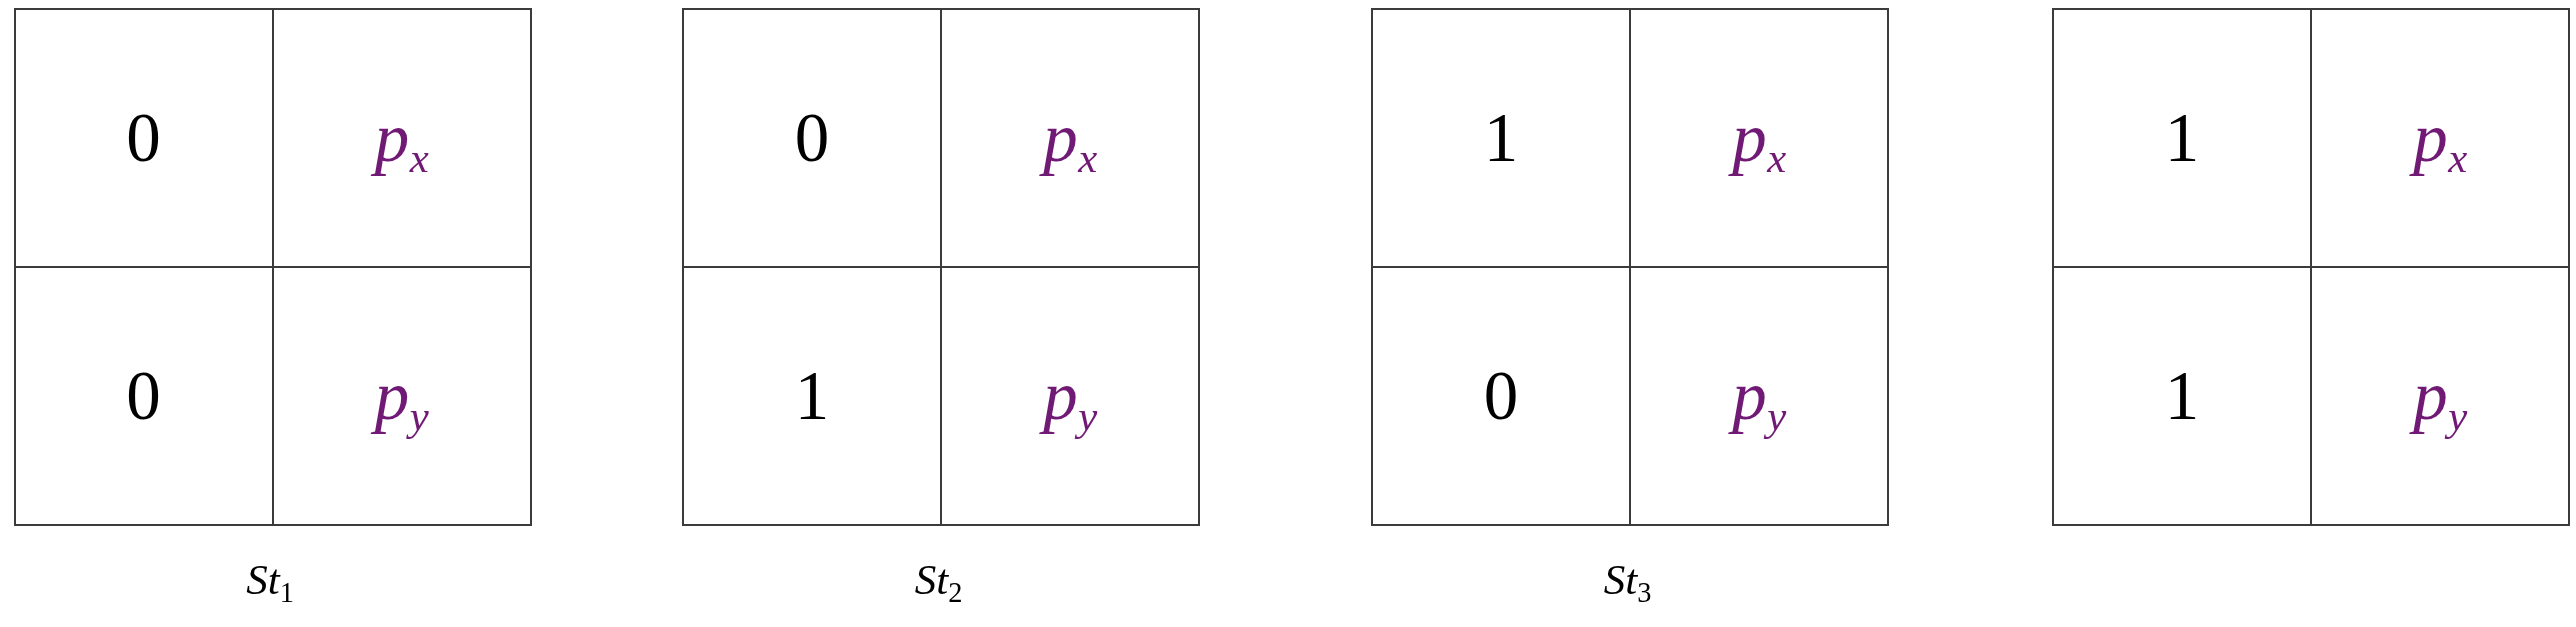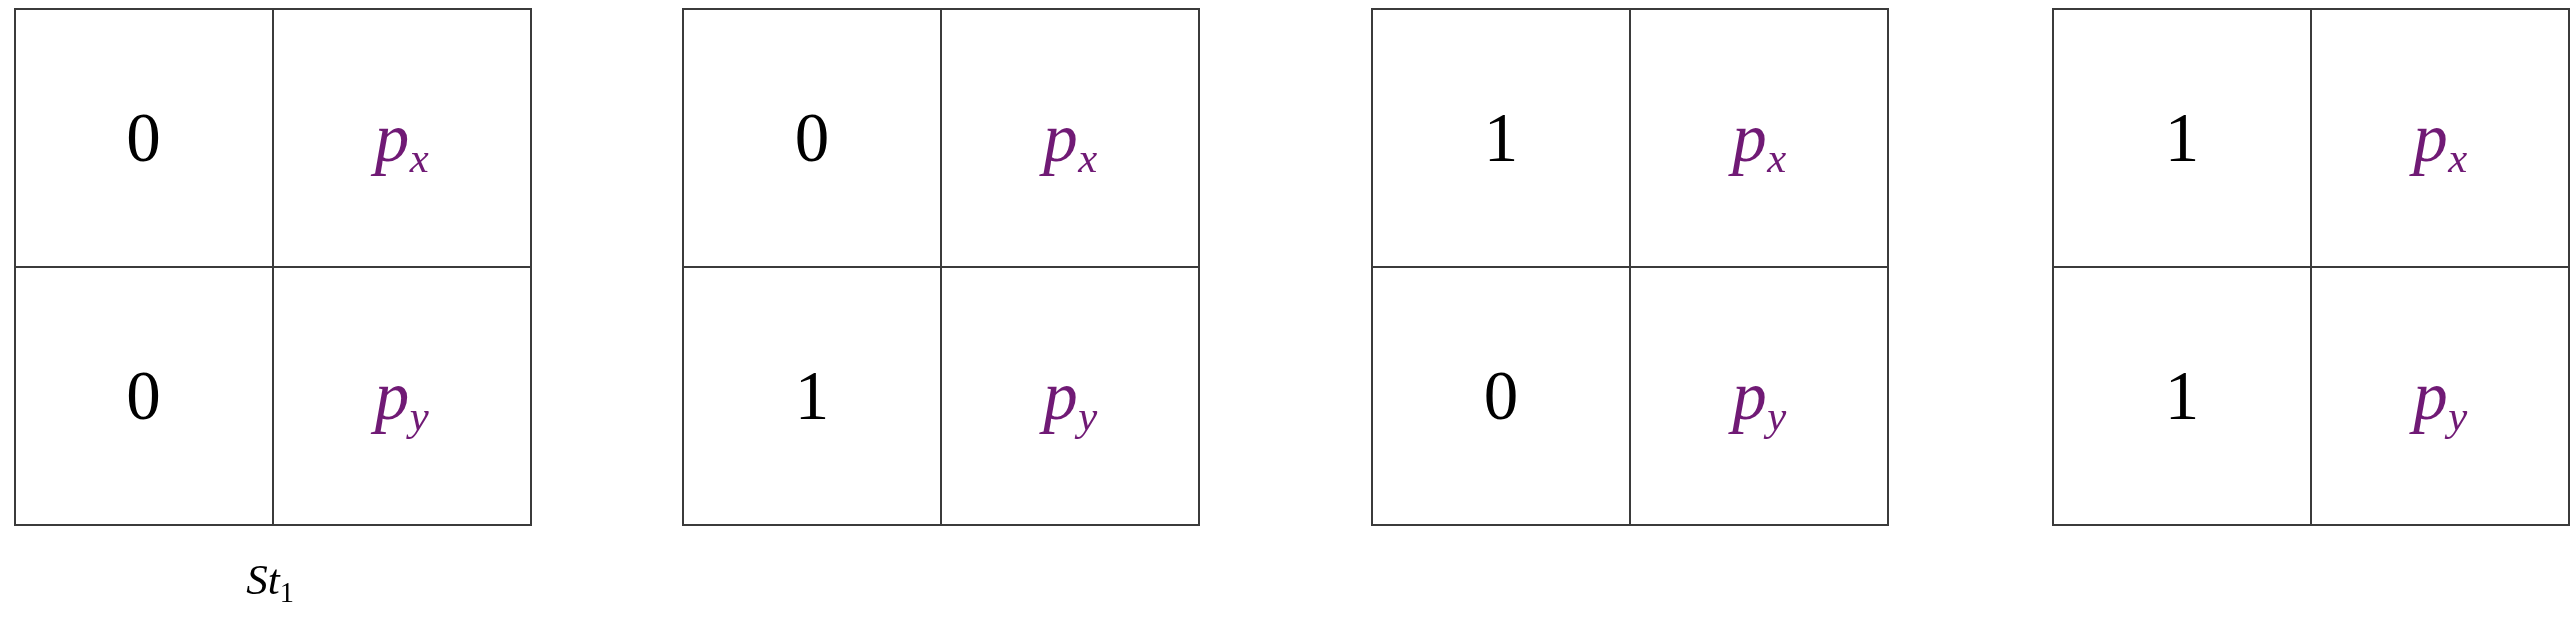--- a/index.html
+++ b/index.html
@@ -106,35 +106,37 @@
         <tr>
           <td class="bit-cell">0</td>
           <td class="var-cell"><span class="base">p</span><sub>x</sub></td>
         </tr>
         <tr>
           <td class="bit-cell">1</td>
           <td class="var-cell"><span class="base">p</span><sub>y</sub></td>
         </tr>
       </tbody>
     </table>
+    <div class="caption"><span>St</span><sub>2</sub></div>
   </div>
 
   <div class="state-group" style="left:1371px;">
     <table class="state-table">
       <tbody>
         <tr>
           <td class="bit-cell">1</td>
           <td class="var-cell"><span class="base">p</span><sub>x</sub></td>
         </tr>
         <tr>
           <td class="bit-cell">0</td>
           <td class="var-cell"><span class="base">p</span><sub>y</sub></td>
         </tr>
       </tbody>
     </table>
+    <div class="caption"><span>St</span><sub>3</sub></div>
   </div>
 
   <div class="state-group" style="left:2052px;">
     <table class="state-table">
       <tbody>
         <tr>
           <td class="bit-cell">1</td>
           <td class="var-cell"><span class="base">p</span><sub>x</sub></td>
         </tr>
         <tr>

